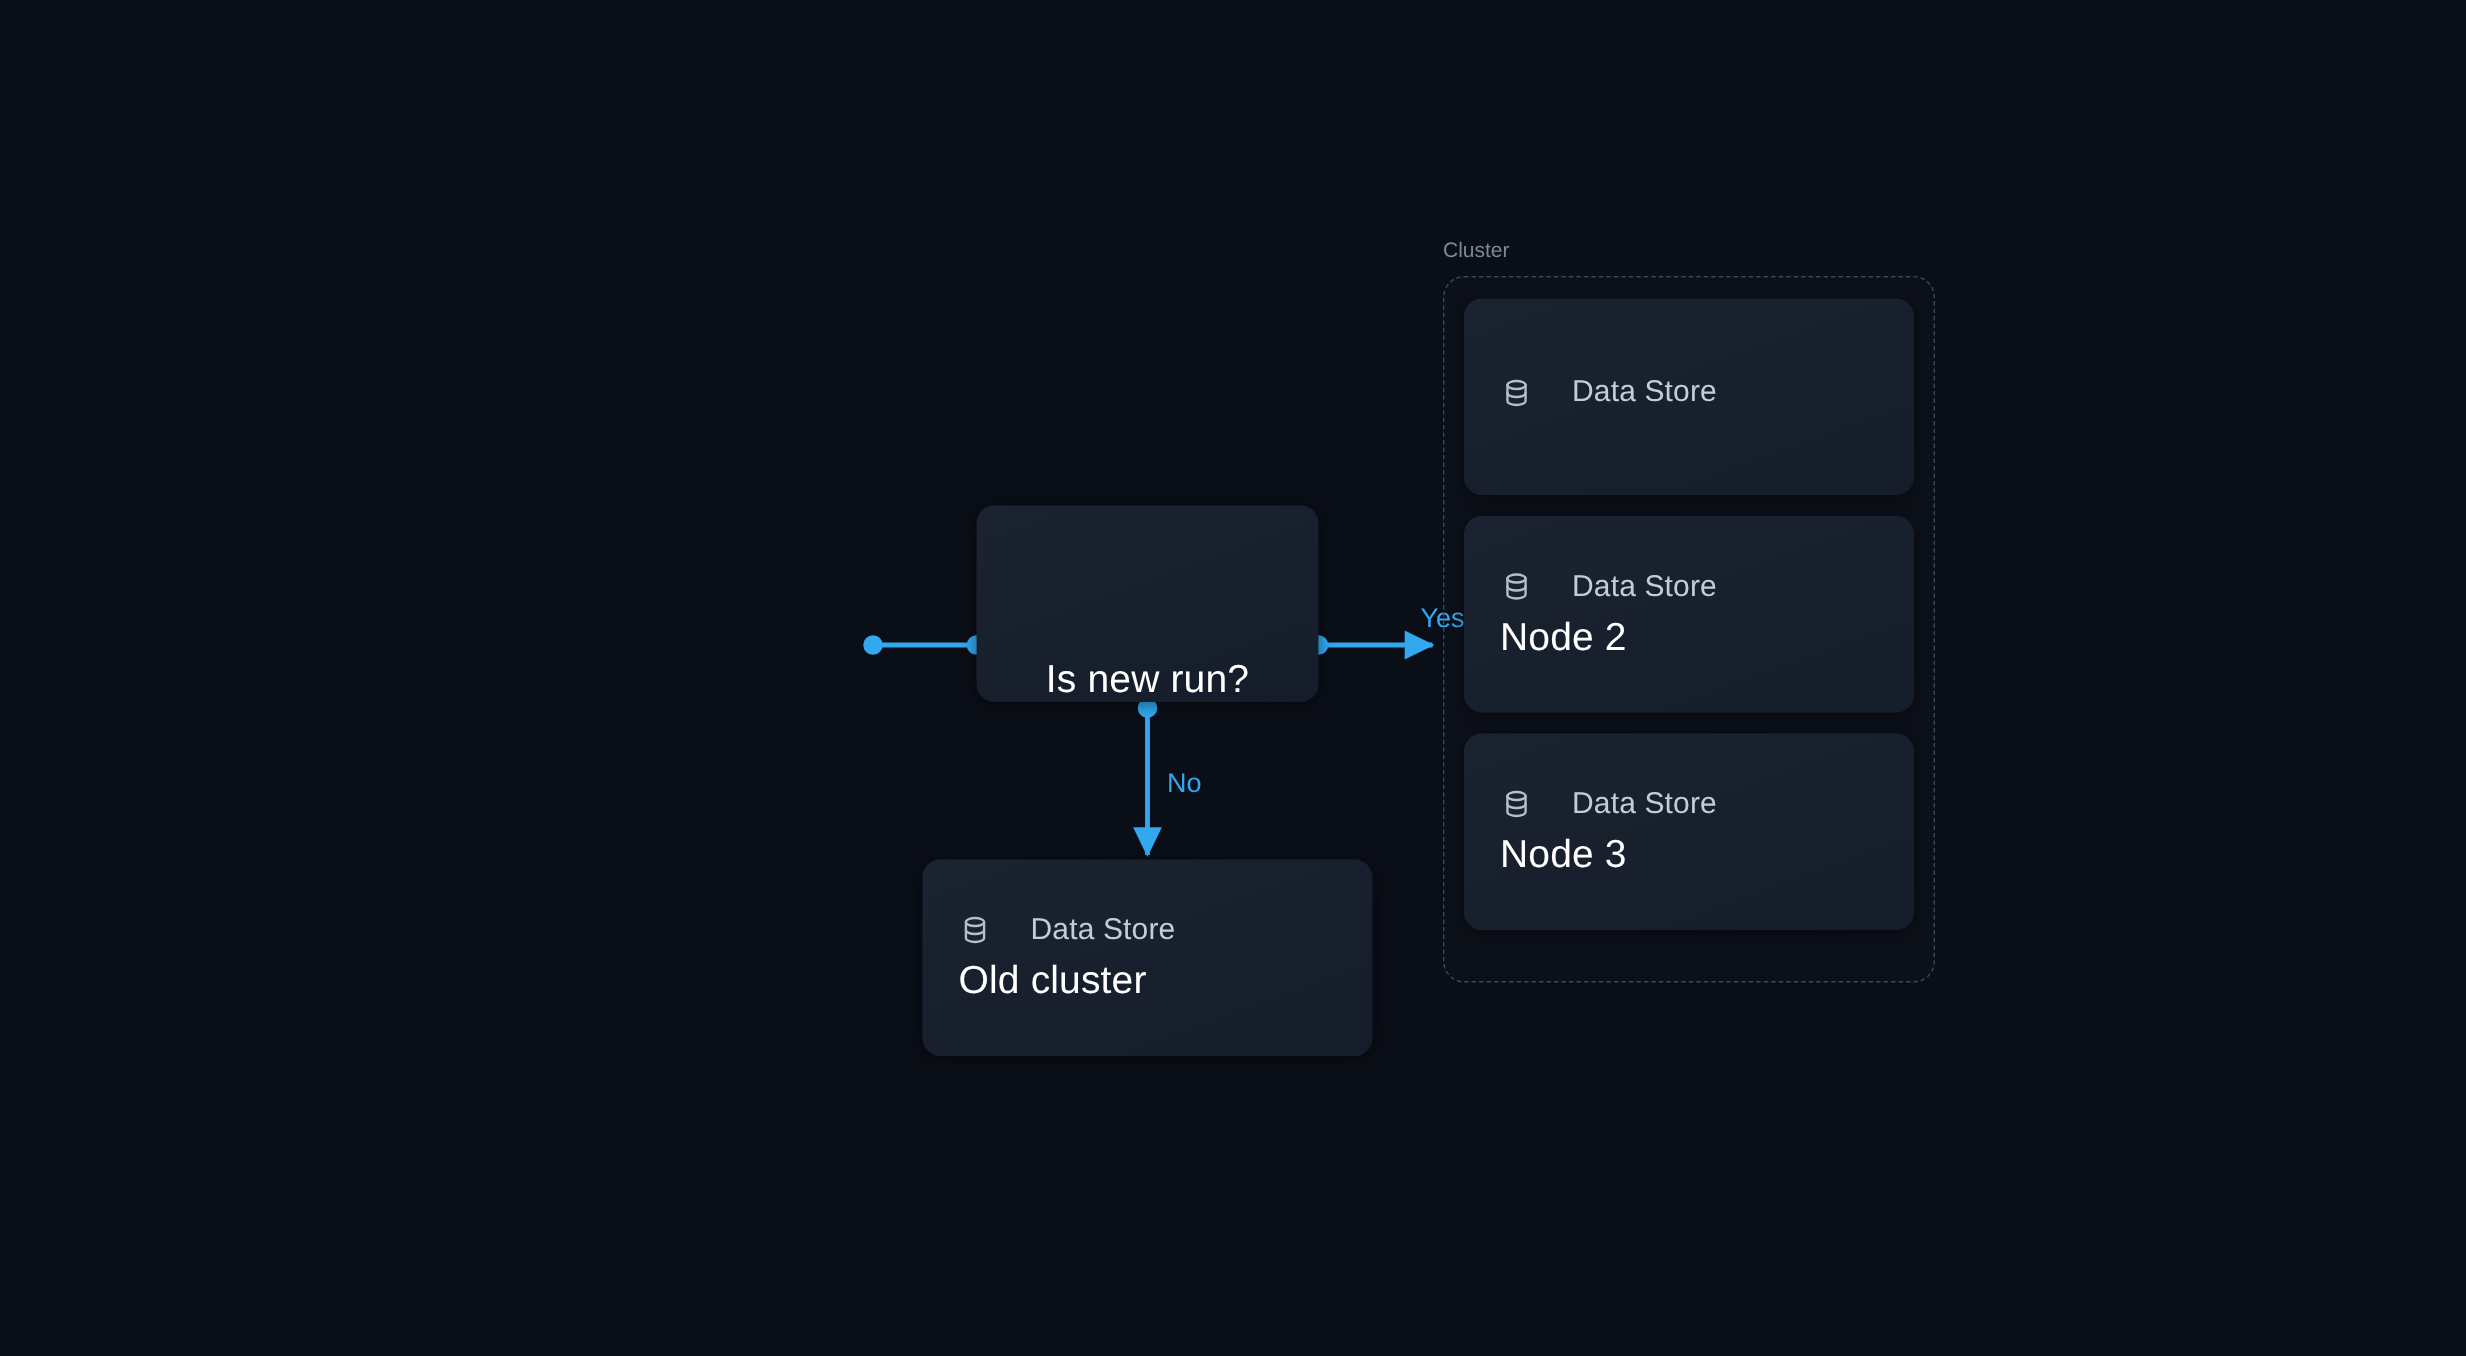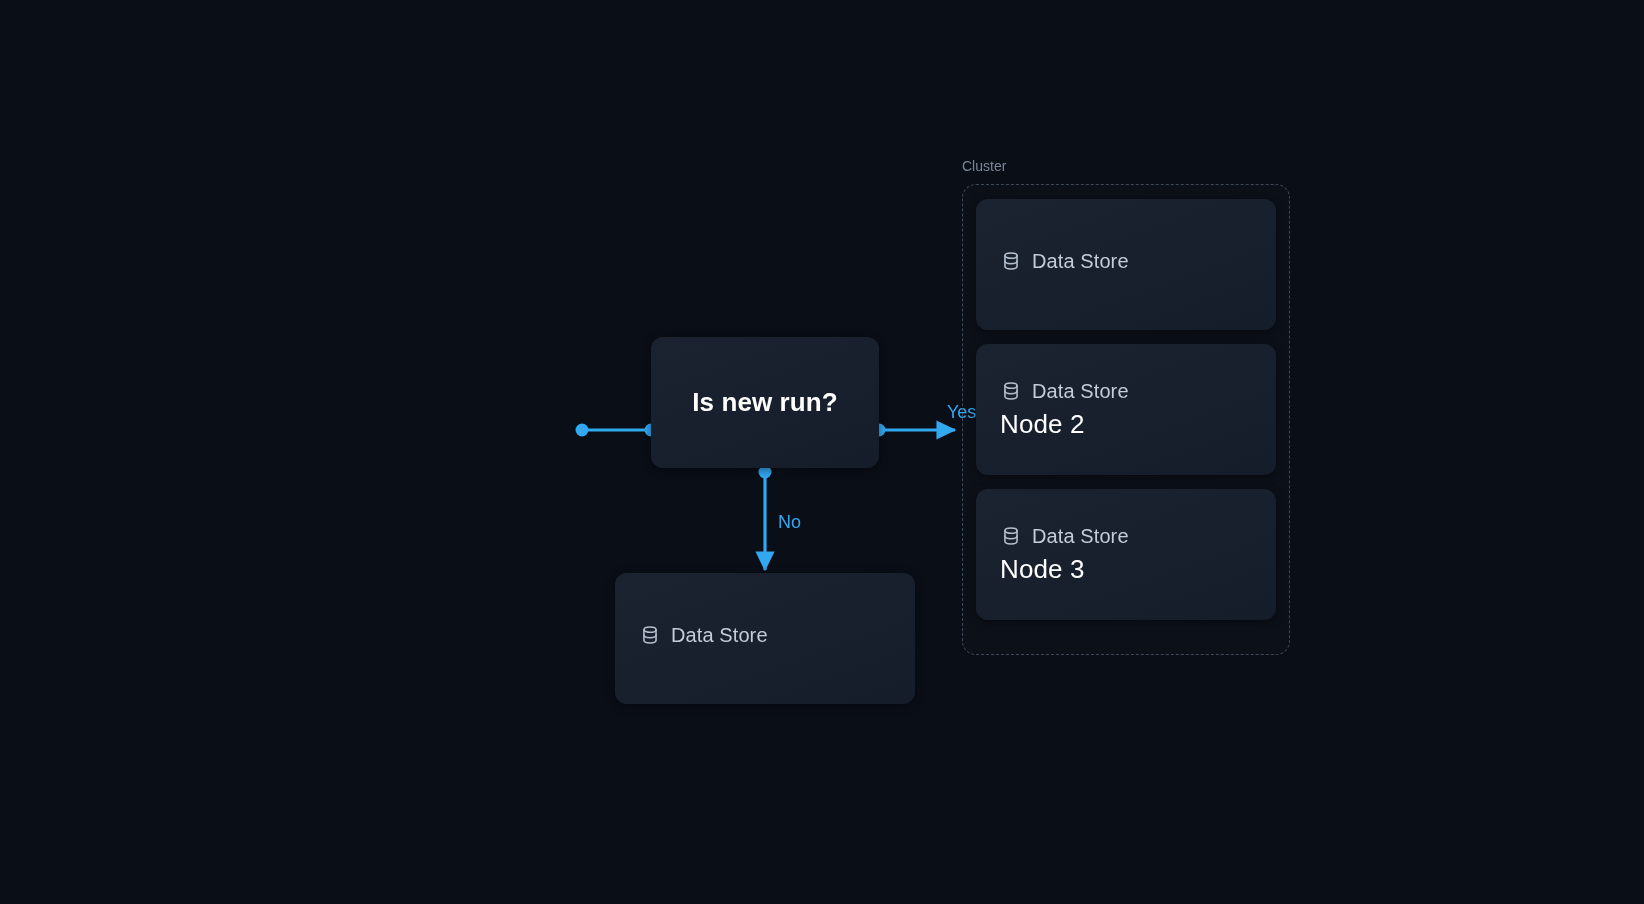--- a/index.html
+++ b/index.html
@@ -35,22 +35,22 @@
     border-radius: 12px;
     background: linear-gradient(160deg, #1b2230 0%, #161d2a 100%);
     box-shadow: 0 2px 10px rgba(0,0,0,0.45);
     padding: 0 24px;
     display: flex;
     flex-direction: column;
     justify-content: center;
   }
   .node-head {
     display: flex;
-    align-items: flex-start;
-    gap: 10px;
+    align-items: center;
+    gap: 26px;
     margin-bottom: 6px;
   }
   .node-kind {
     font-size: 20px;
     color: #c2ccda;
     letter-spacing: 0.1px;
     white-space: nowrap;
   }
   .node-title {
     font-size: 26px;
@@ -63,22 +63,21 @@
     width: 22px;
     height: 22px;
     flex: none;
     color: #b3bfcf;
   }
   .icon svg { display:block; width:100%; height:100%; }
 
   
   .node.decision {
     align-items: center;
-    justify-content: center;
-    font-weight: bold;
+    justify-content: flex-end;
   }
   .node.decision .node-title {
     font-size: 26px;
     margin: 0;
   }
 
   
   .group {
     position: absolute;
     box-sizing: border-box;
@@ -186,15 +185,16 @@
     <div class="node-head">
       <span class="icon">
         <svg viewBox="0 0 24 24" fill="none" stroke="currentColor" stroke-width="1.7" stroke-linecap="round" stroke-linejoin="round">
           <ellipse cx="12" cy="6.2" rx="6.6" ry="2.9"></ellipse>
           <path d="M5.4 6.2v11.6c0 1.6 3 2.9 6.6 2.9s6.6-1.3 6.6-2.9V6.2"></path>
           <path d="M5.4 12c0 1.6 3 2.9 6.6 2.9s6.6-1.3 6.6-2.9"></path>
         </svg>
       </span>
       <span class="node-kind">Data Store</span>
     </div>
+    <div class="node-title">Old cluster</div>
   </div>
 
 </div>
 
 </body></html>

